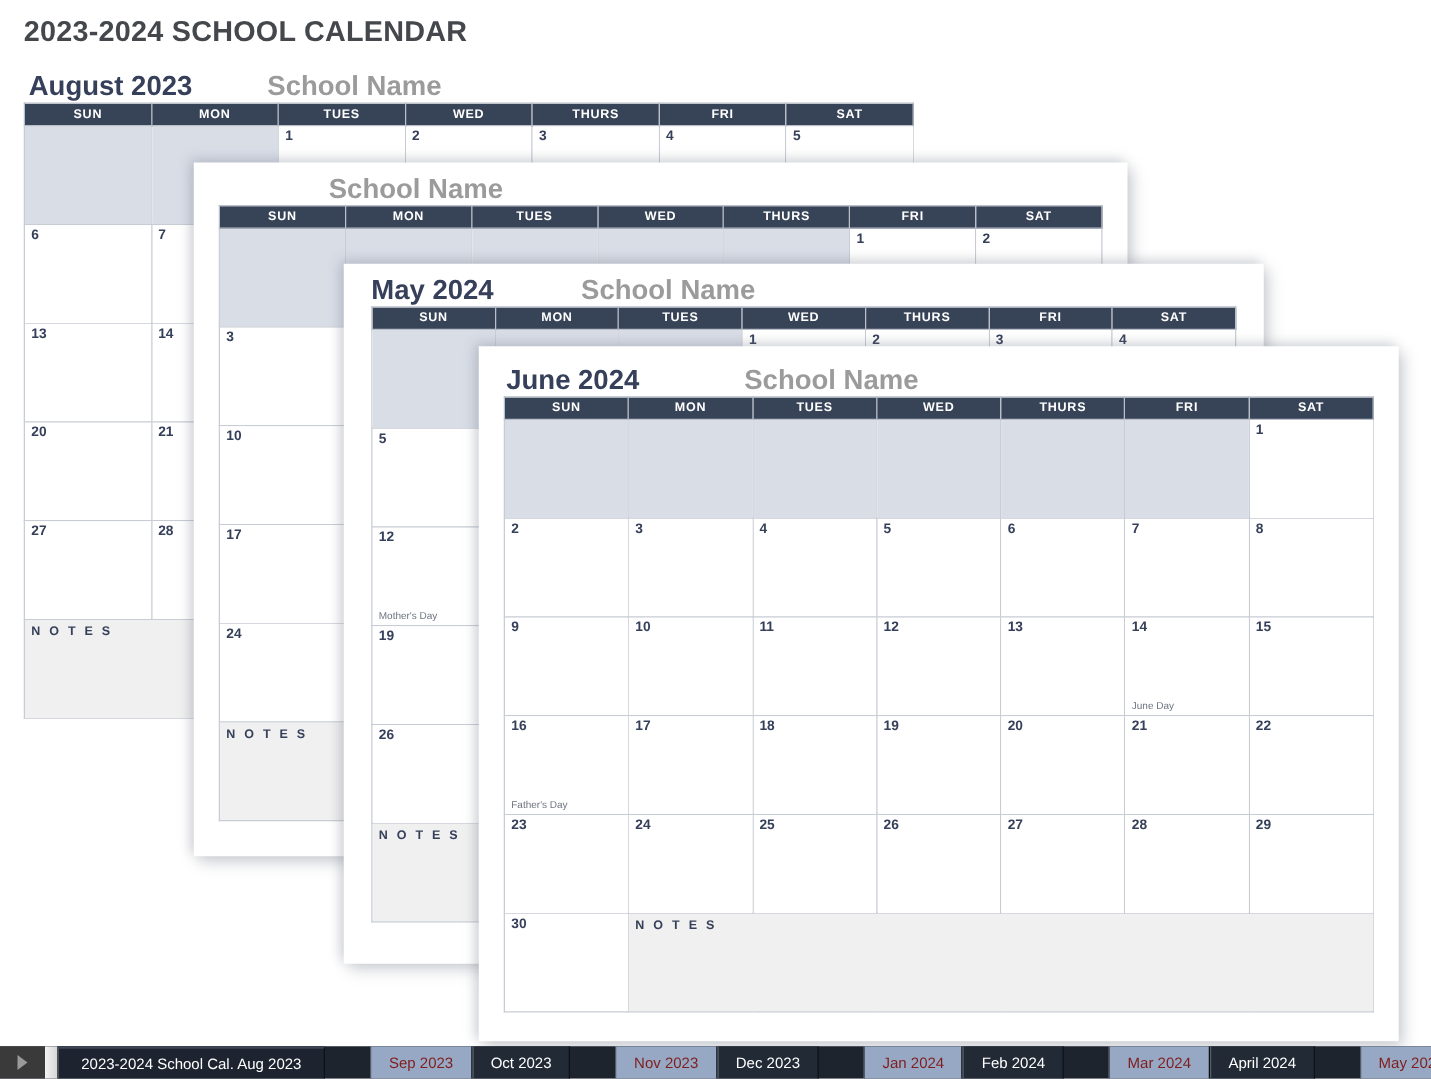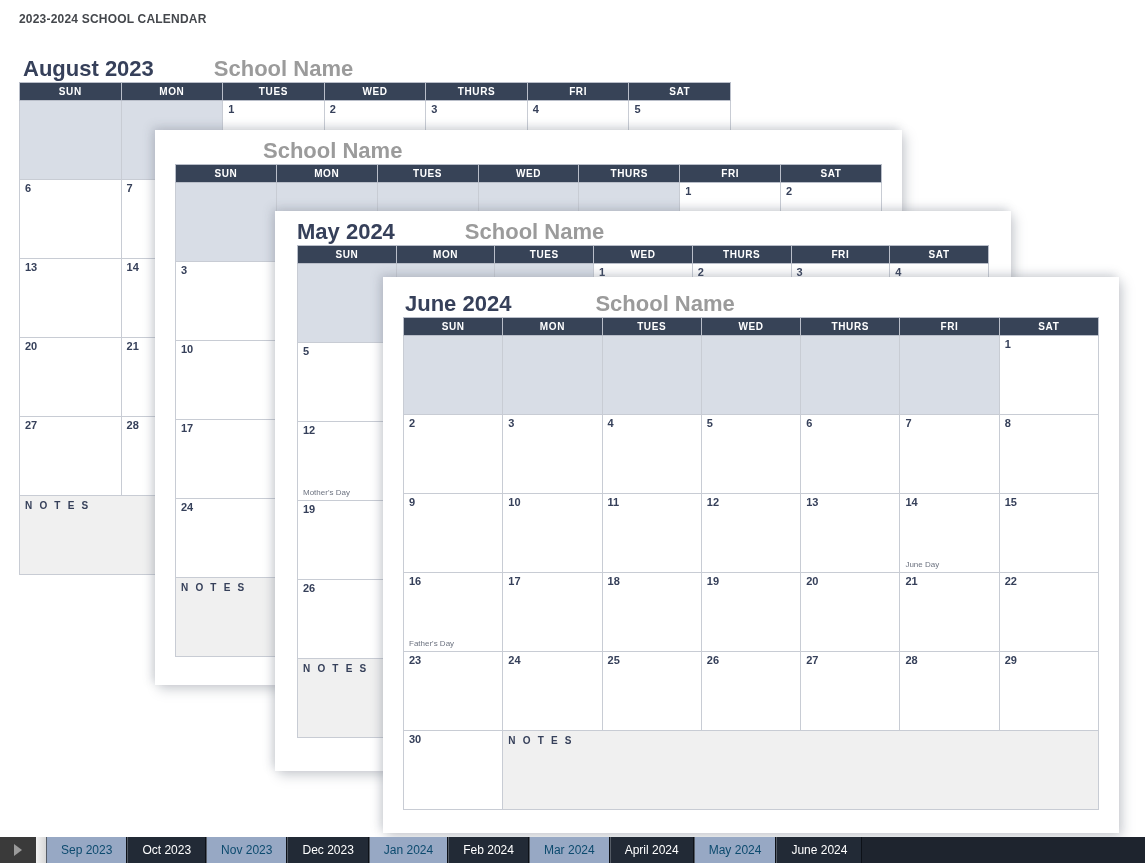--- a/index.html
+++ b/index.html
@@ -15,21 +15,21 @@
     position: relative;
     width: 1145px;
     height: 863px;
     background: #ffffff;
   }
 
   
   .workbook-title {
     position: absolute;
     left: 19px; top: 12px;
-    font-size: 12px;
+    font-size: 23px;
     font-weight: bold;
     letter-spacing: 0.2px;
     color: #44474c;
     white-space: nowrap;
   }
 
   
   .cal-panel {
     position: absolute;
     background: #ffffff;
@@ -144,21 +144,22 @@
     padding: 0 14px;
     font-size: 12px;
     white-space: nowrap;
     border-left: 1px solid #555c66;
     border-right: 1px solid #0d1118;
     background: #222a36;
     color: #ffffff;
   }
   .sheet-tab.active {
     background: #97a8c4;
-    color: #0c4a6e;
+    color: #7f1d1d;
+    margin-left: 36px;
   }
   .sheet-tab.current {
     background: #1d2430;
     color: #ffffff;
     font-weight: normal;
     border-top: 2px solid #3e4756;
     padding: 0 18px;
   }
 </style>
 </head>
@@ -710,20 +711,21 @@
         </div>
       </div>
   </div>
 
   <div class="tabbar">
     <div class="tab-nav">
       <span class="arrow"></span>
     </div>
     <div class="tab-gap"></div>
     <div id="tabs-mount" style="display:flex; flex:1 1 auto;">
+        <div class="sheet-tab current">2023-2024 School Cal. Aug 2023</div>
         <div class="sheet-tab active">Sep 2023</div>
         <div class="sheet-tab">Oct 2023</div>
         <div class="sheet-tab active">Nov 2023</div>
         <div class="sheet-tab">Dec 2023</div>
         <div class="sheet-tab active">Jan 2024</div>
         <div class="sheet-tab">Feb 2024</div>
         <div class="sheet-tab active">Mar 2024</div>
         <div class="sheet-tab">April 2024</div>
         <div class="sheet-tab active">May 2024</div>
         <div class="sheet-tab">June 2024</div>

